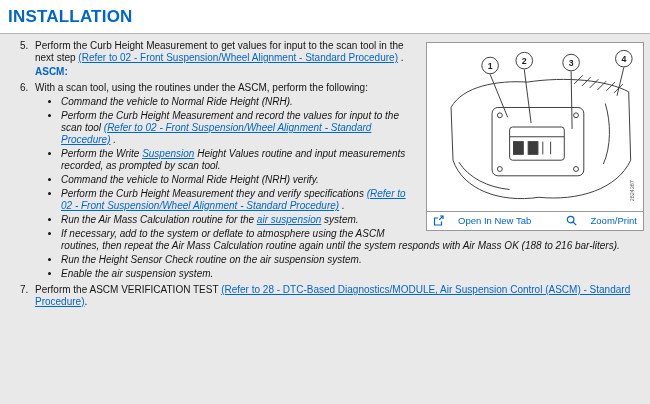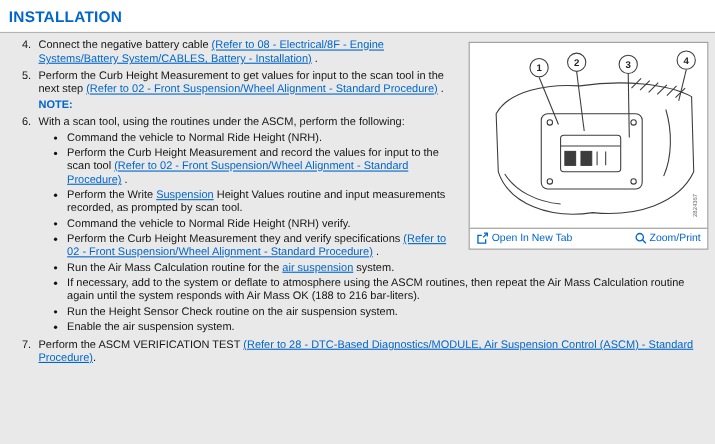--- a/index.html
+++ b/index.html
@@ -10,21 +10,21 @@
     font-size: 10px;
     color: #141414;
   }
   .header {
     background: #ffffff;
     padding: 7px 10px 6px 8px;
     border-bottom: 1px solid #b3b3b3;
   }
   .title {
     color: var(--accent, #0066cc);
-    font-size: 14px;
+    font-size: 17px;
     font-weight: bold;
     letter-spacing: .2px;
     font-family: "Liberation Sans", sans-serif;
   }
   .content { padding: 6px 6px 6px 20px; }
 
   
   .figure-box {
     float: right;
     width: 218px;
@@ -39,37 +39,37 @@
     justify-content: space-between;
     align-items: center;
     border-top: 1px solid var(--panel-border, #999);
     padding: 3px 6px 4px 6px;
   }
   .fig-link {
     color: var(--accent, #0066cc);
     font-size: 9.5px;
     display: inline-flex;
     align-items: center;
-    gap: 3px;
+    gap: 14px;
     cursor: pointer;
     text-decoration: none;
   }
   .fig-link svg { display: block; }
 
   
   .steps { line-height: 1.2; }
   .step { margin-bottom: 4px; padding-left: 15px; text-indent: -15px; }
   .num { display: inline-block; width: 11px; margin-right: 4px; text-indent: 0; }
   .lnk { color: var(--accent, #0066cc); text-decoration: underline; cursor: pointer; }
   .bld { font-weight: bold; }
   .note { text-indent: 0; margin-top: 2px; }
   .note-label { display: block; color: var(--accent, #0066cc); font-weight: bold; }
   .note-text { text-indent: 0; }
   ul.bullets { text-indent: 0; margin: 2px 0 0 0; padding-left: 26px; list-style: disc outside; }
-  ul.bullets li { text-indent: 0; margin-bottom: 2px; }
+  ul.bullets li { text-indent: 0; margin-bottom: 2px; font-style: italic; }
 
   .diag { stroke: #3c3c3c; fill: none; stroke-width: 1; }
   .callout-text { font-size: 9px; font-weight: bold; fill: #222; text-anchor: middle; font-family: "Liberation Sans", sans-serif; }
   .fig-num { font-size: 5.5px; fill: #666; font-family: "Liberation Sans", sans-serif; }
 </style>
 </head>
 <body>
 
 <div class="header">
   <div class="title">INSTALLATION</div>
@@ -144,23 +144,22 @@
             <circle cx="4.6" cy="4.6" r="3.3"></circle>
             <line x1="7.2" y1="7.2" x2="10.2" y2="10.2"></line>
           </g>
         </svg>
         <span>Zoom/Print</span>
       </a>
     </div>
   </div>
 
   <div class="steps">
-      <div class="step"><span class="num">4.</span><span class="">Connect the negative battery cable </span><a class="lnk">(Refer to 08 - Electrical/8F - Engine Systems/Battery System/CABLES, Battery - Installation)</a><span class=""> .</span></div>
       <div class="step"><span class="num">5.</span><span class="">Perform the Curb Height Measurement to get values for input to the scan tool in the next step </span><a class="lnk">(Refer to 02 - Front Suspension/Wheel Alignment - Standard Procedure)</a><span class=""> .</span><div class="note">
-          <span class="note-label">NOTE:</span>
+          <span class="note-label">ASCM:</span>
         </div></div>
       <div class="step"><span class="num">6.</span><span class="">With a scan tool, using the routines under the ASCM, perform the following:</span><ul class="bullets">
           <li><span class="">Command the vehicle to Normal Ride Height (NRH).</span></li>
           <li><span class="">Perform the Curb Height Measurement and record the values for input to the scan tool </span><a class="lnk">(Refer to 02 - Front Suspension/Wheel Alignment - Standard Procedure)</a><span class=""> .</span></li>
           <li><span class="">Perform the Write </span><a class="lnk">Suspension</a><span class=""> Height Values routine and input measurements recorded, as prompted by scan tool.</span></li>
           <li><span class="">Command the vehicle to Normal Ride Height (NRH) verify.</span></li>
           <li><span class="">Perform the Curb Height Measurement they and verify specifications </span><a class="lnk">(Refer to 02 - Front Suspension/Wheel Alignment - Standard Procedure)</a><span class=""> .</span></li>
           <li><span class="">Run the Air Mass Calculation routine for the </span><a class="lnk">air suspension</a><span class=""> system.</span></li>
           <li><span class="">If necessary, add to the system or deflate to atmosphere using the ASCM routines, then repeat the Air Mass Calculation routine again until the system responds with Air Mass OK (188 to 216 bar-liters).</span></li>
           <li><span class="">Run the Height Sensor Check routine on the air suspension system.</span></li>

